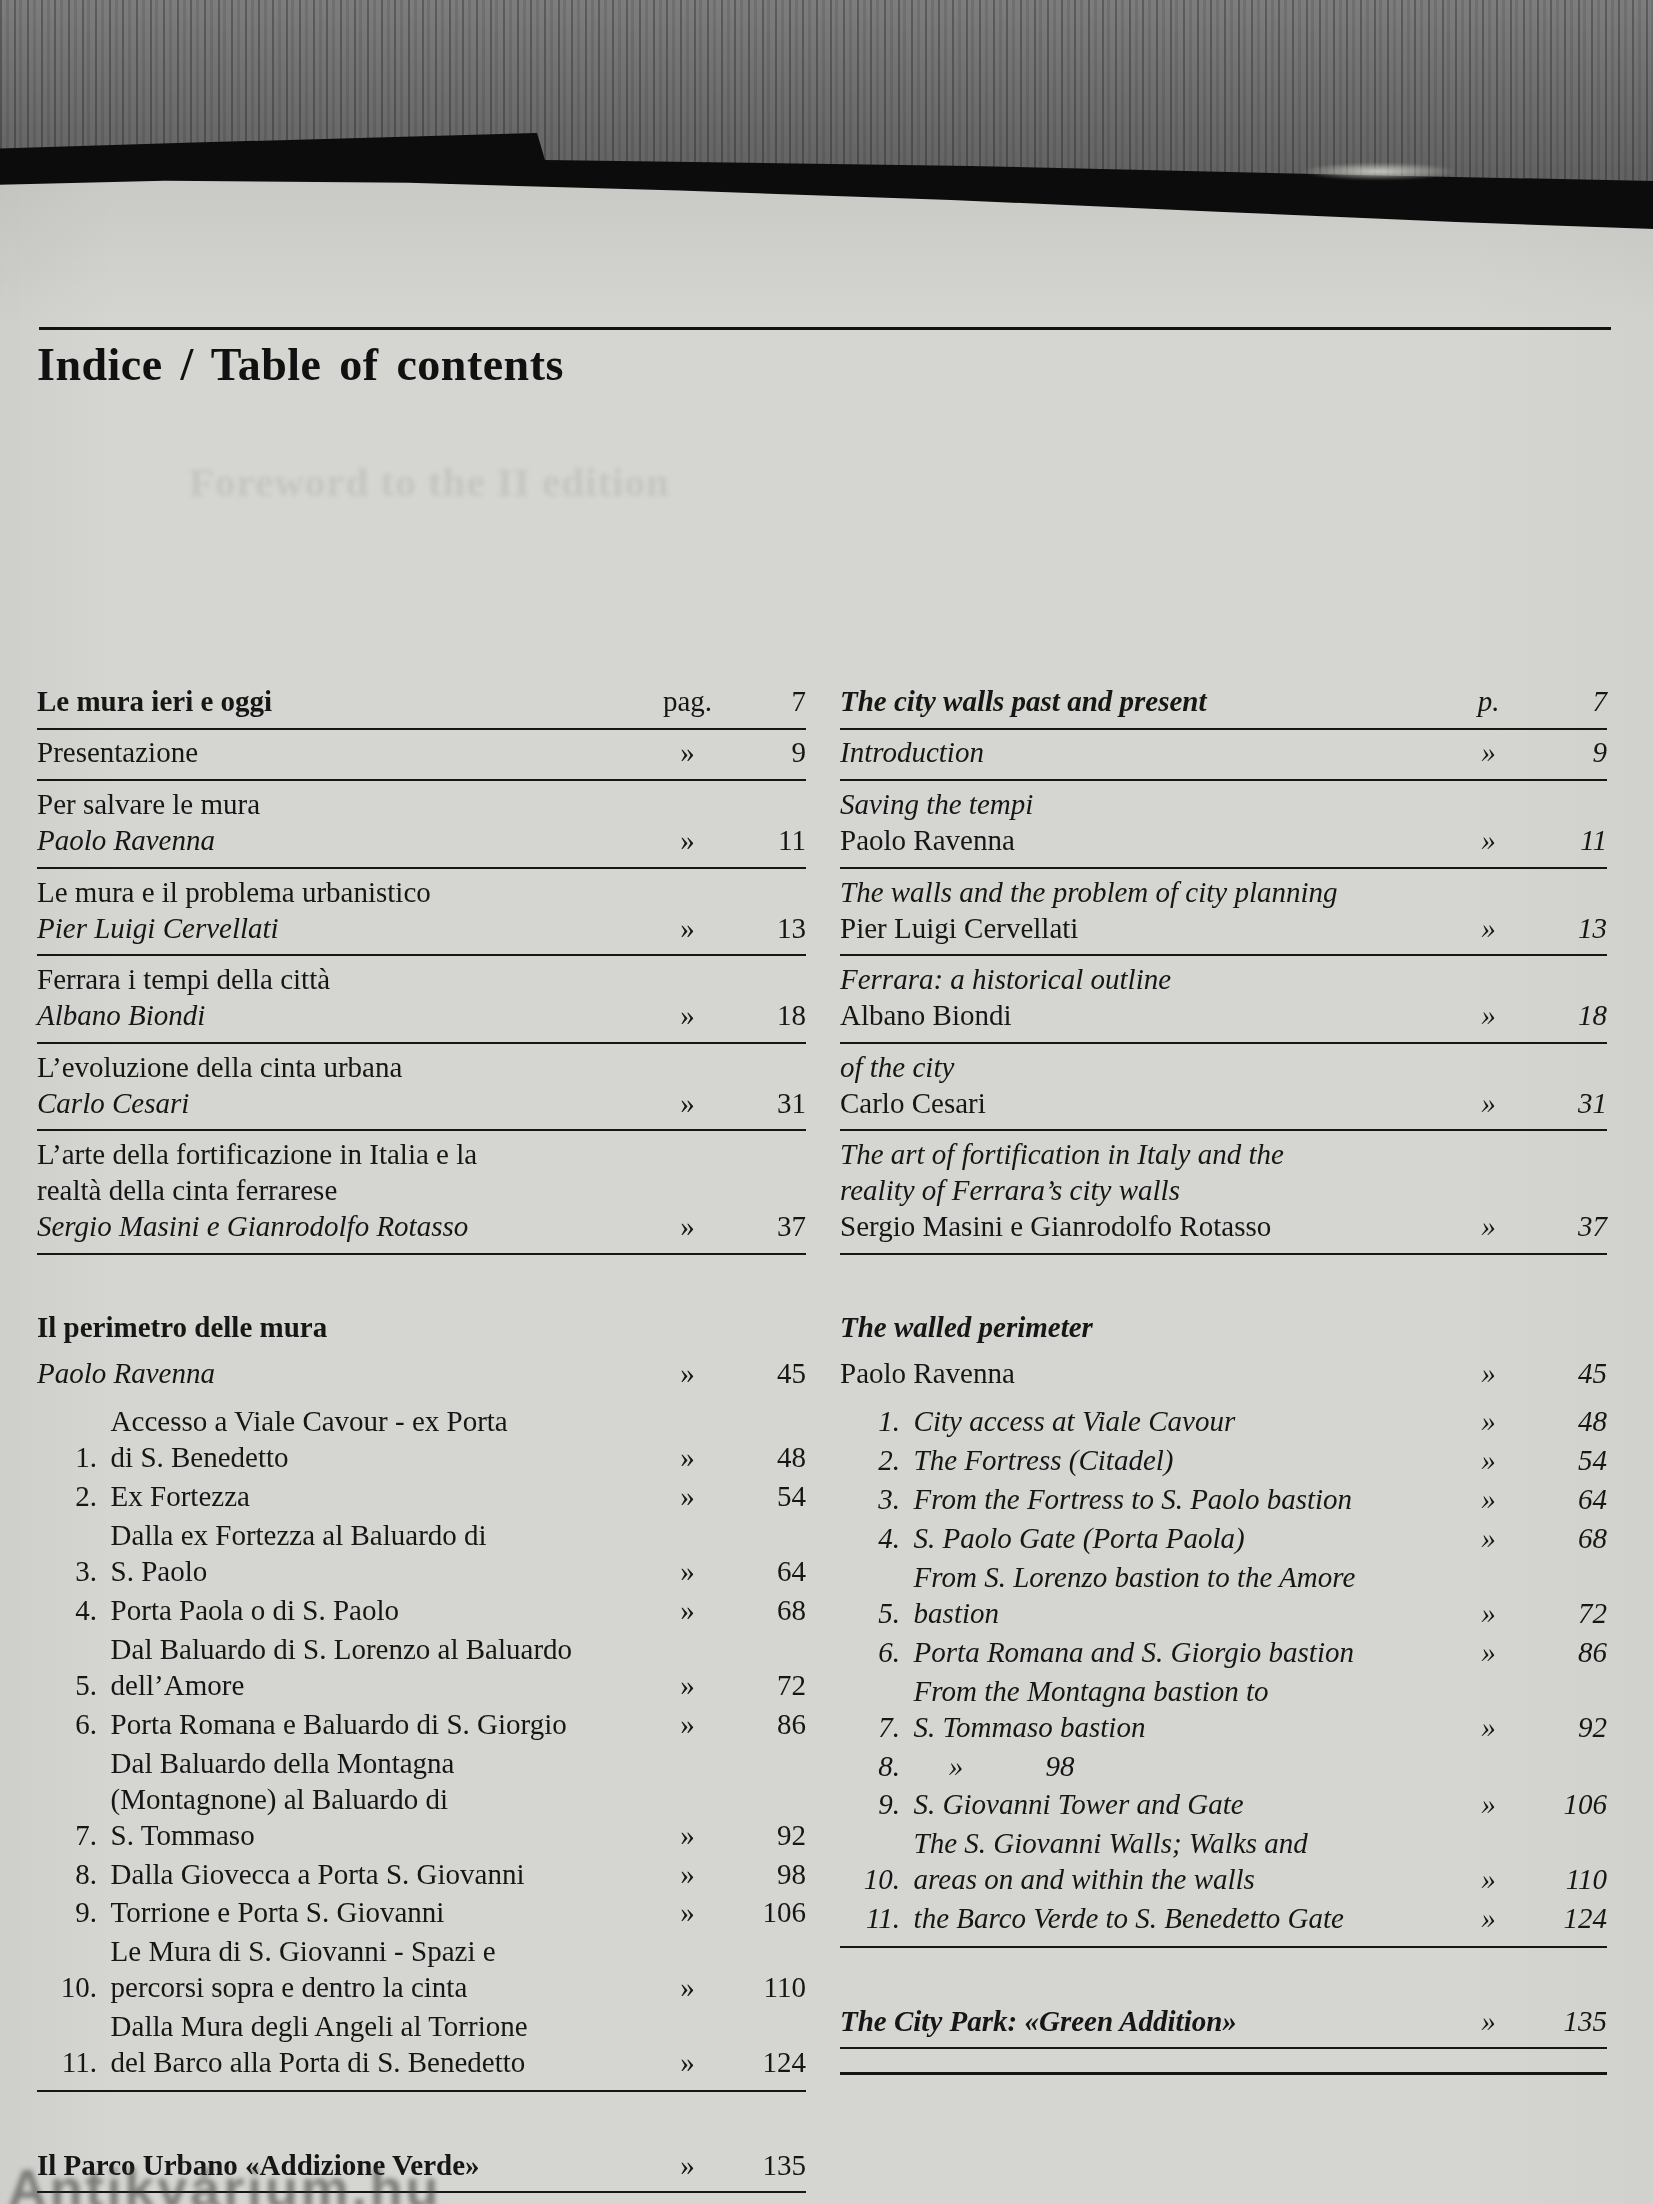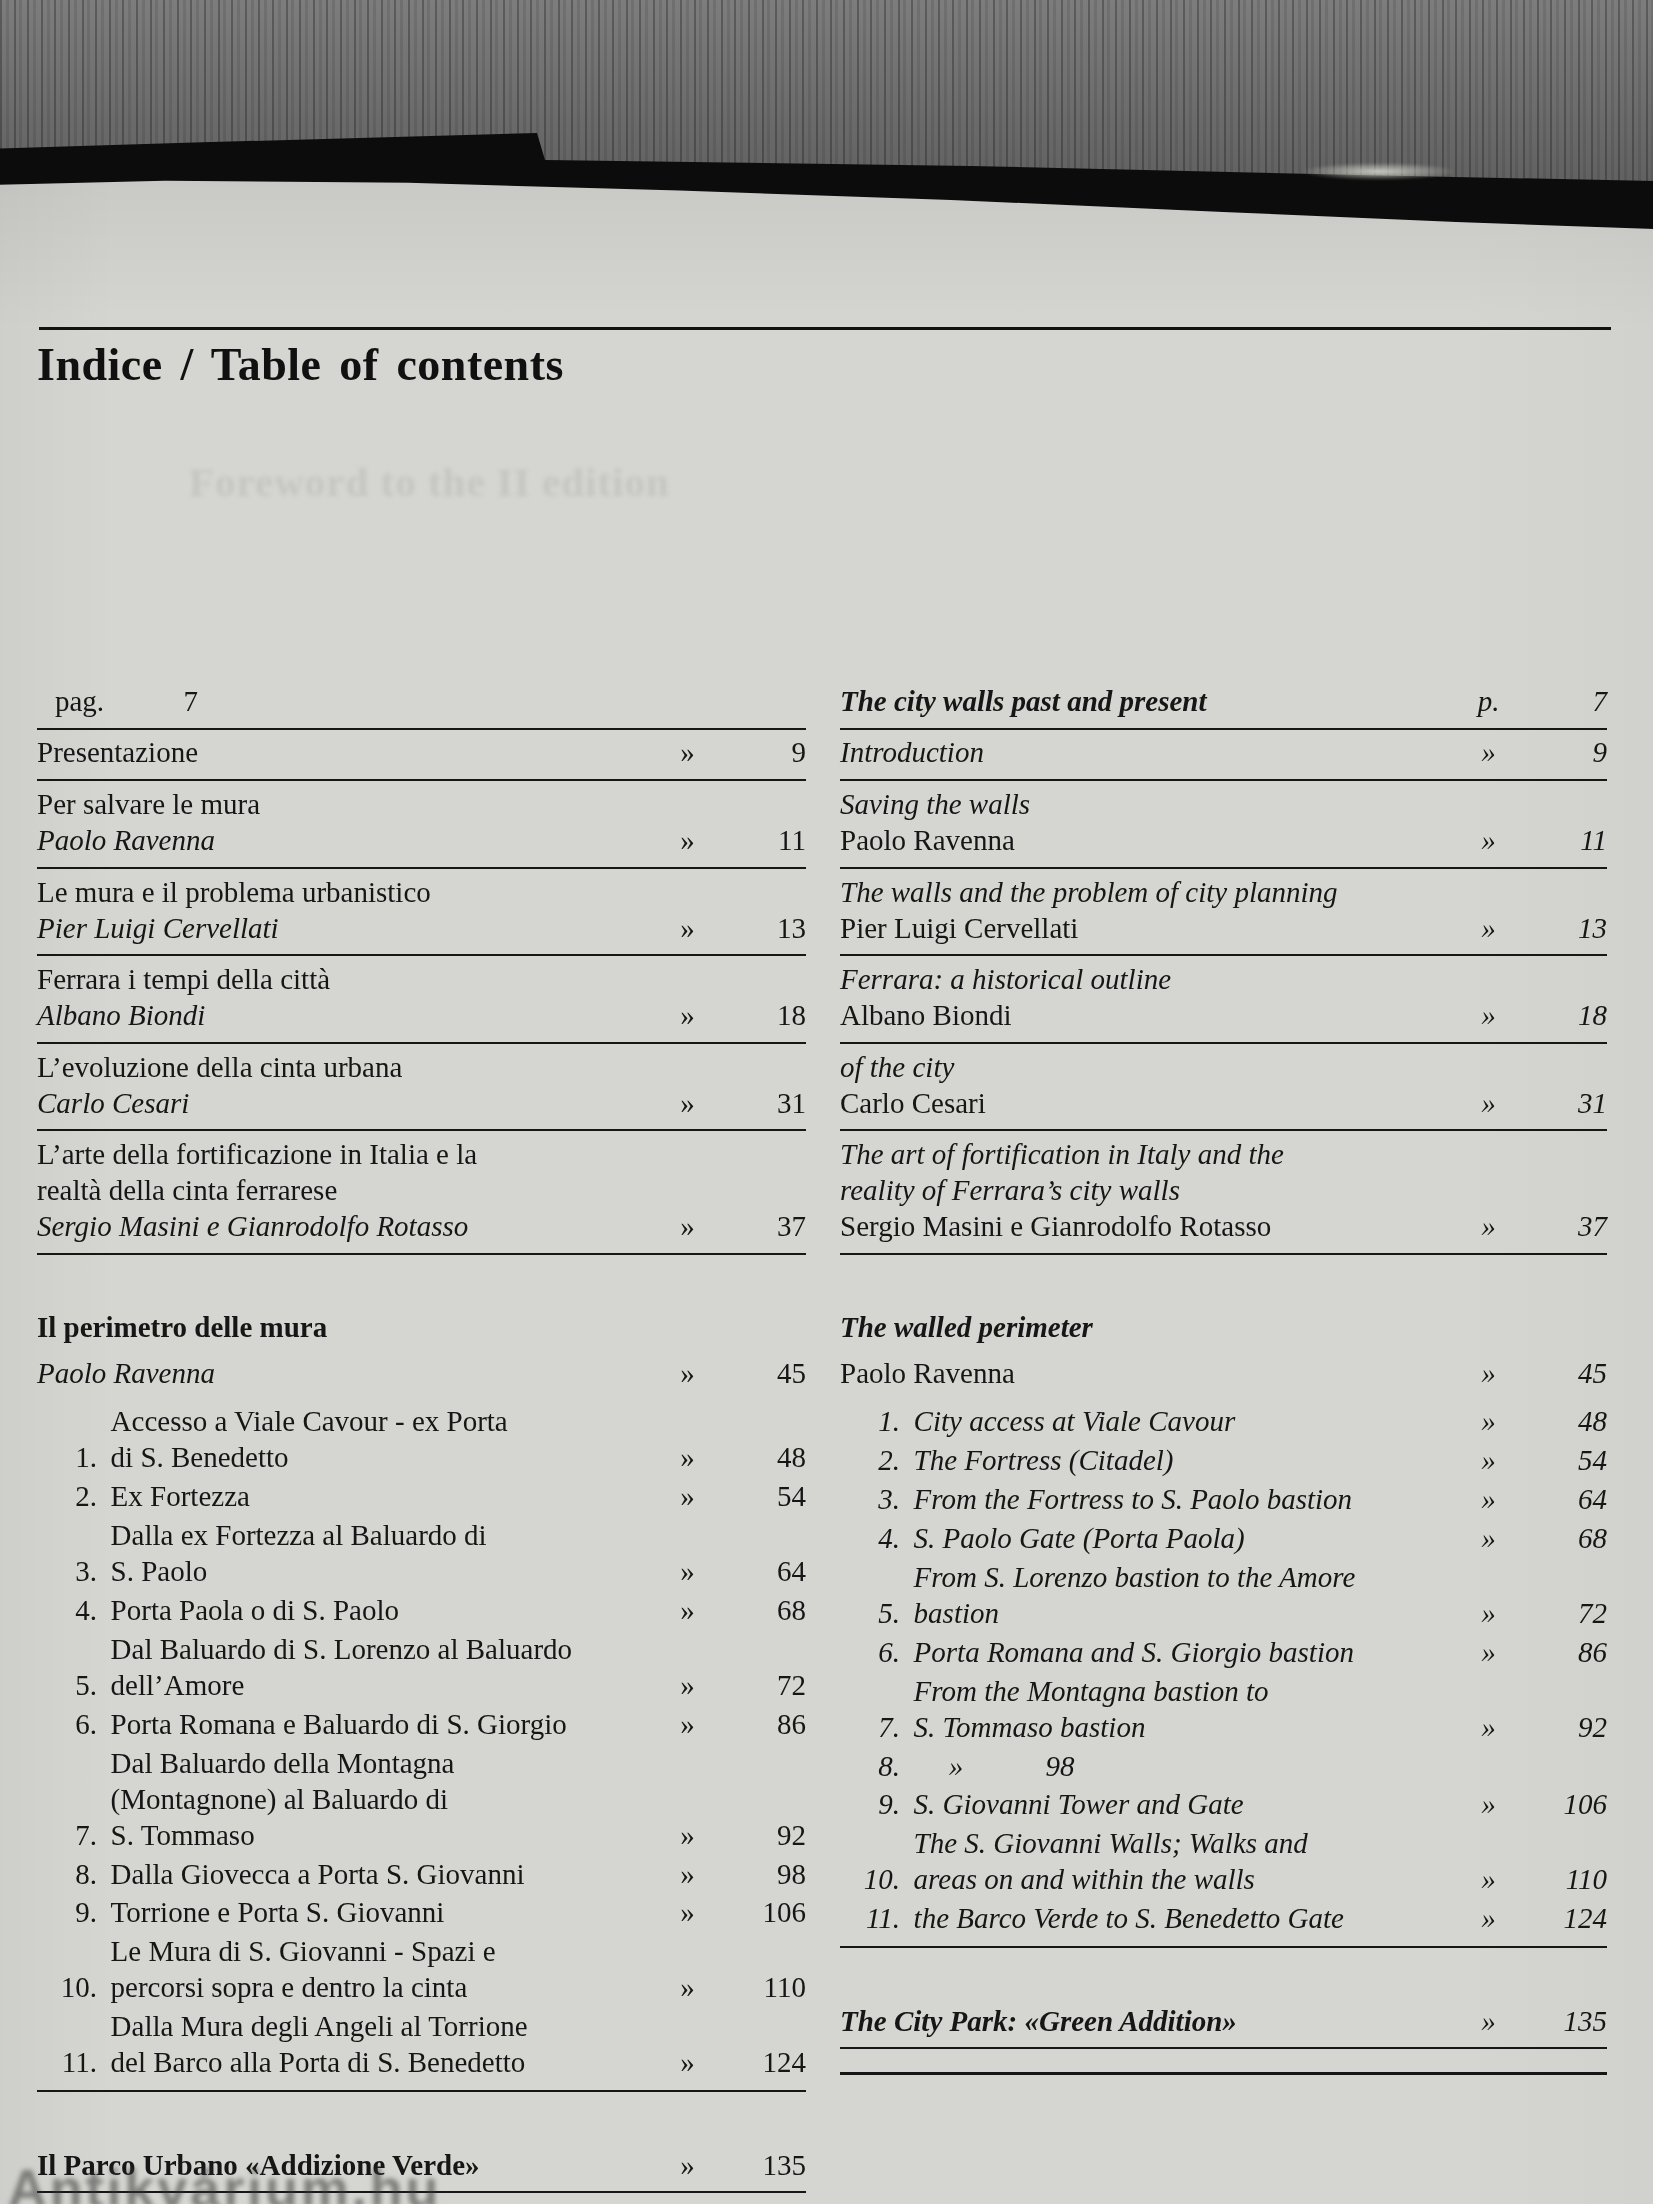--- a/index.html
+++ b/index.html
@@ -66,20 +66,23 @@
 <div id="cover-band"></div>
 <div id="band-glare"></div>
 
 <div id="page">
   <div id="title-rule"></div>
   <div id="page-title">Indice / Table of contents</div>
   <div id="ghost-text">Foreword to the II edition</div>
 
   <div class="col" id="col-left">
       <div class="row rule">
+        <div class="tx">
+          <div class="line bold" style="font-style: normal;">Le mura ieri e oggi</div>
+        </div>
         <div class="mk" style="font-style: normal;">pag.</div>
         <div class="pg" style="font-style: normal;">7</div>
       </div>
       <div class="row rule">
         <div class="tx">
           <div class="line" style="font-style: normal;">Presentazione</div>
         </div>
         <div class="mk" style="font-style: normal;">»</div>
         <div class="pg" style="font-style: normal;">9</div>
       </div>
@@ -247,21 +250,21 @@
       </div>
       <div class="row rule">
         <div class="tx">
           <div class="line" style="font-style: italic;">Introduction</div>
         </div>
         <div class="mk" style="font-style: italic;">»</div>
         <div class="pg" style="font-style: italic;">9</div>
       </div>
       <div class="row rule">
         <div class="tx">
-          <div class="line" style="font-style: italic;">Saving the walls</div>
+          <div class="line" style="font-style: italic;">Saving the tempi</div>
           <div class="line" style="font-style: normal;">Paolo Ravenna</div>
         </div>
         <div class="mk" style="font-style: italic;">»</div>
         <div class="pg" style="font-style: italic;">11</div>
       </div>
       <div class="row rule">
         <div class="tx">
           <div class="line" style="font-style: italic;">The walls and the problem of city planning</div>
           <div class="line" style="font-style: normal;">Pier Luigi Cervellati</div>
         </div>

